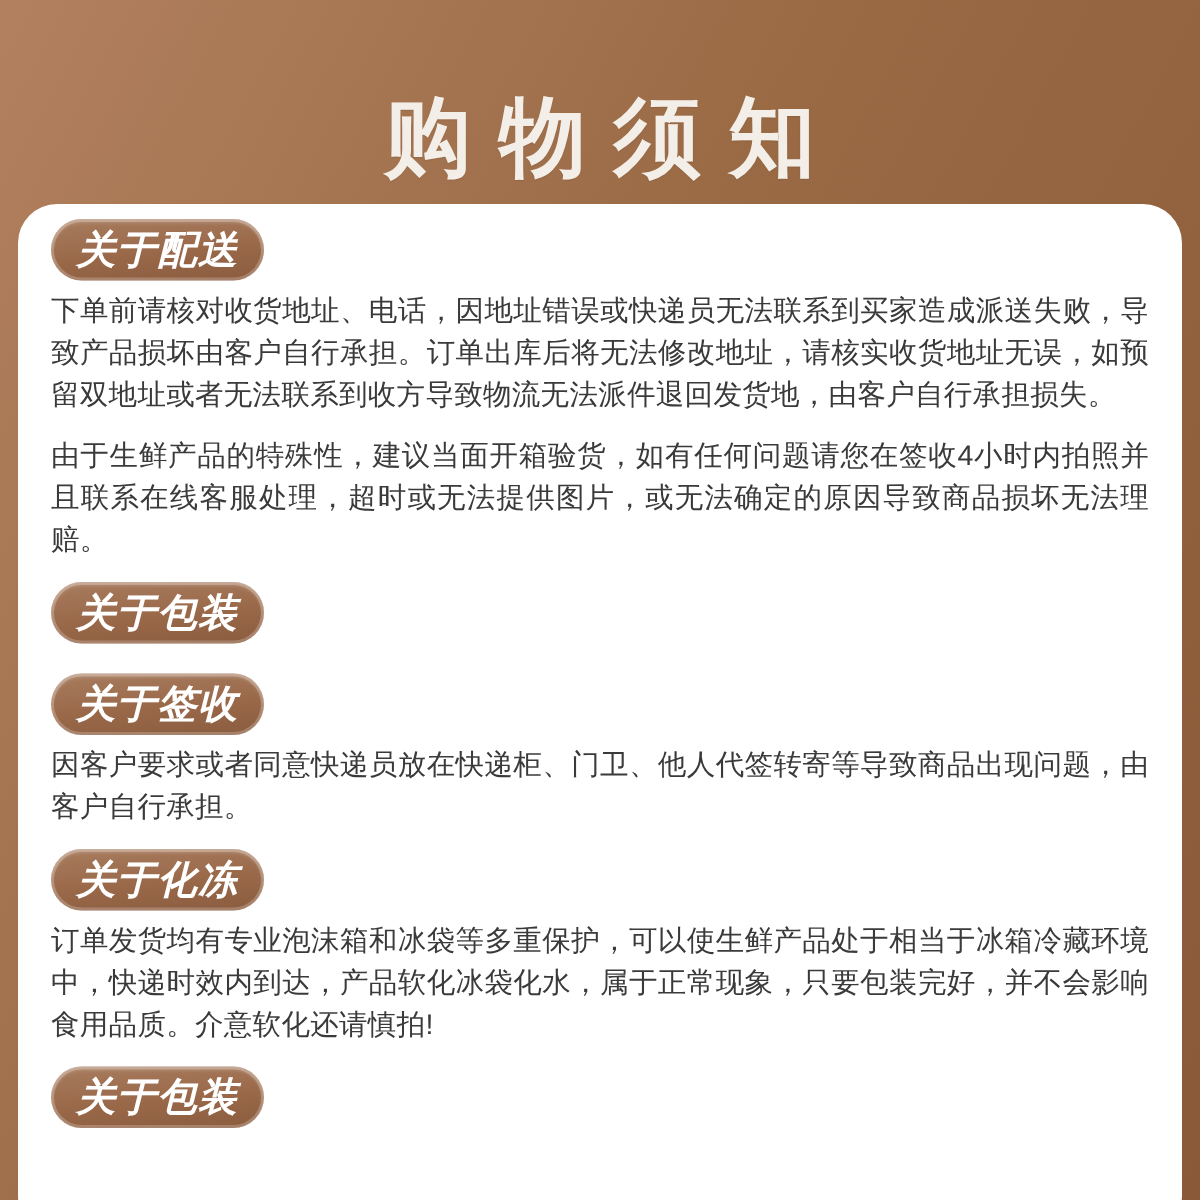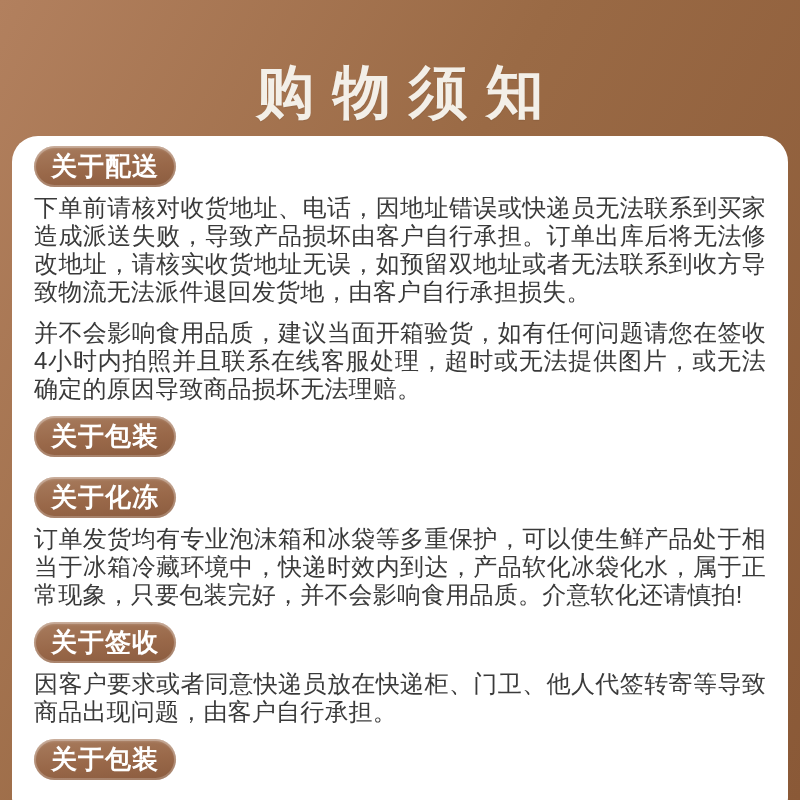--- a/index.html
+++ b/index.html
@@ -55,25 +55,26 @@
     box-shadow: inset 0 0 0 2px rgba(255, 255, 255, 0.22),
                 inset 0 2px 3px rgba(255, 255, 255, 0.25);
     color: #ffffff;
     font-size: 26px;
     font-weight: 800;
     line-height: 1;
     padding: 7px 17px 8px 17px;
     border-radius: 21px;
     letter-spacing: 1px;
     margin-bottom: 7px;
+    font-style: italic;
   }
   .body-text {
     margin: 0;
     color: #3a3a3a;
-    font-size: 24px;
+    font-size: 19px;
     line-height: 28px;
     text-align: justify;
     letter-spacing: 0.2px;
   }
 </style>
 </head>
 <body>
 
 <div class="page">
   <div class="header">
@@ -83,41 +84,41 @@
   <div class="panel">
     <div>
   <div class="section">
     <div class="badge">
       <span>关于配送</span>
     </div>
     <p class="body-text">下单前请核对收货地址、电话，因地址错误或快递员无法联系到买家造成派送失败，导致产品损坏由客户自行承担。订单出库后将无法修改地址，请核实收货地址无误，如预留双地址或者无法联系到收方导致物流无法派件退回发货地，由客户自行承担损失。</p>
   </div>
 
   <div class="section">
-    <p class="body-text">并不会影响食用品质，建议当面开箱验货，如有任何问题请您在签收4小时内拍照并且联系在线客服处理，超时或无法提供图片，或无法确定的原因导致商品损坏无法理赔。</p>
+    <p class="body-text">由于生鲜产品的特殊性，建议当面开箱验货，如有任何问题请您在签收4小时内拍照并且联系在线客服处理，超时或无法提供图片，或无法确定的原因导致商品损坏无法理赔。</p>
   </div>
 
   <div class="section">
     <div class="badge">
       <span>关于包装</span>
     </div>
   </div>
 
   <div class="section">
     <div class="badge">
-      <span>关于化冻</span>
+      <span>关于签收</span>
     </div>
-    <p class="body-text">订单发货均有专业泡沫箱和冰袋等多重保护，可以使生鲜产品处于相当于冰箱冷藏环境中，快递时效内到达，产品软化冰袋化水，属于正常现象，只要包装完好，并不会影响食用品质。介意软化还请慎拍!</p>
+    <p class="body-text">因客户要求或者同意快递员放在快递柜、门卫、他人代签转寄等导致商品出现问题，由客户自行承担。</p>
   </div>
 
   <div class="section">
     <div class="badge">
-      <span>关于签收</span>
+      <span>关于化冻</span>
     </div>
-    <p class="body-text">因客户要求或者同意快递员放在快递柜、门卫、他人代签转寄等导致商品出现问题，由客户自行承担。</p>
+    <p class="body-text">订单发货均有专业泡沫箱和冰袋等多重保护，可以使生鲜产品处于相当于冰箱冷藏环境中，快递时效内到达，产品软化冰袋化水，属于正常现象，只要包装完好，并不会影响食用品质。介意软化还请慎拍!</p>
   </div>
 
   <div class="section">
     <div class="badge">
       <span>关于包装</span>
     </div>
     
   </div>
 
 </div>

